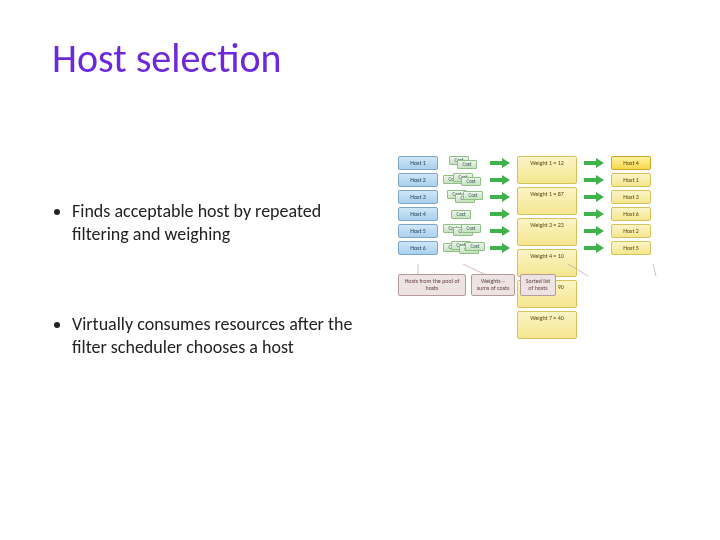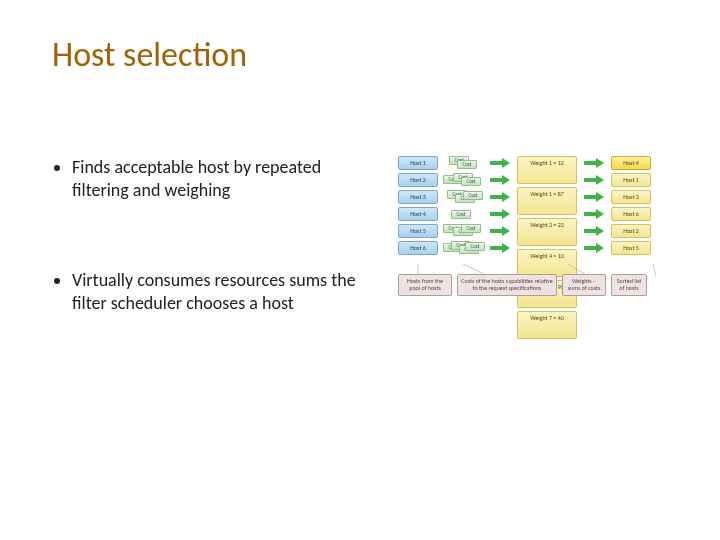--- a/index.html
+++ b/index.html
@@ -10,33 +10,33 @@
     font-family: "Segoe UI", Calibri, Arial, sans-serif;
     color: #222;
     position: relative;
     overflow: hidden;
   }
   .slide { position: relative; width: 100%; height: 100%; }
   .title {
     position: absolute;
     left: 52px;
     top: 34px;
-    font-size: 34px;
+    font-size: 40px;
     font-weight: 400;
-    color: #a16207;
+    color: #6d28d9;
   }
   .bullets {
     position: absolute;
     left: 58px;
     top: 156px;
     width: 310px;
     font-size: 18px;
     line-height: 1.25;
   }
-  .bullets li { list-style: disc; margin-left: 14px; margin-bottom: 68px; }
+  .bullets li { list-style: disc; margin-left: 14px; margin-bottom: 68px; margin-top: 44px; }
   .diagram {
     position: absolute;
     left: 398px;
     top: 156px;
     width: 290px;
   }
   .cols { display: flex; gap: 5px; }
   .col { display: flex; flex-direction: column; gap: 3px; }
   .hostbox {
     width: 40px; height: 14px;
@@ -114,21 +114,21 @@
   .connector line { stroke: #c7aeae; stroke-width: 0.8; }
 </style>
 </head>
 <body>
 
 <div class="slide">
   <h1 class="title">Host selection</h1>
 
   <ul class="bullets">
     <li>Finds acceptable host by repeated filtering and weighing</li>
-    <li>Virtually consumes resources sums the filter scheduler chooses a host</li>
+    <li>Virtually consumes resources after the filter scheduler chooses a host</li>
   </ul>
 
   <div class="diagram">
     <div class="cols">
 
       <div class="col">
         <div class="hostbox">Host 1</div>
         <div class="hostbox">Host 2</div>
         <div class="hostbox">Host 3</div>
         <div class="hostbox">Host 4</div>
@@ -206,18 +206,17 @@
   </div>
 
   <svg class="connector">
     <line x1="20" y1="0" x2="20" y2="12"></line>
     <line x1="65" y1="0" x2="90" y2="12"></line>
     <line x1="170" y1="0" x2="190" y2="12"></line>
     <line x1="255" y1="0" x2="258" y2="12"></line>
   </svg>
 
   <div class="captionrow">
-    <div class="caption" style="width:54px">Hosts from the pool of hosts</div>
-    <div class="caption" style="width:100px">Costs of the hosts capabilities relative to the request specifications</div>
+    <div class="caption" style="width:68px">Hosts from the pool of hosts</div>
     <div class="caption" style="width:44px">Weights – sums of costs</div>
     <div class="caption" style="width:36px">Sorted list of hosts</div>
   </div>
 </div>
 
 </body></html>

